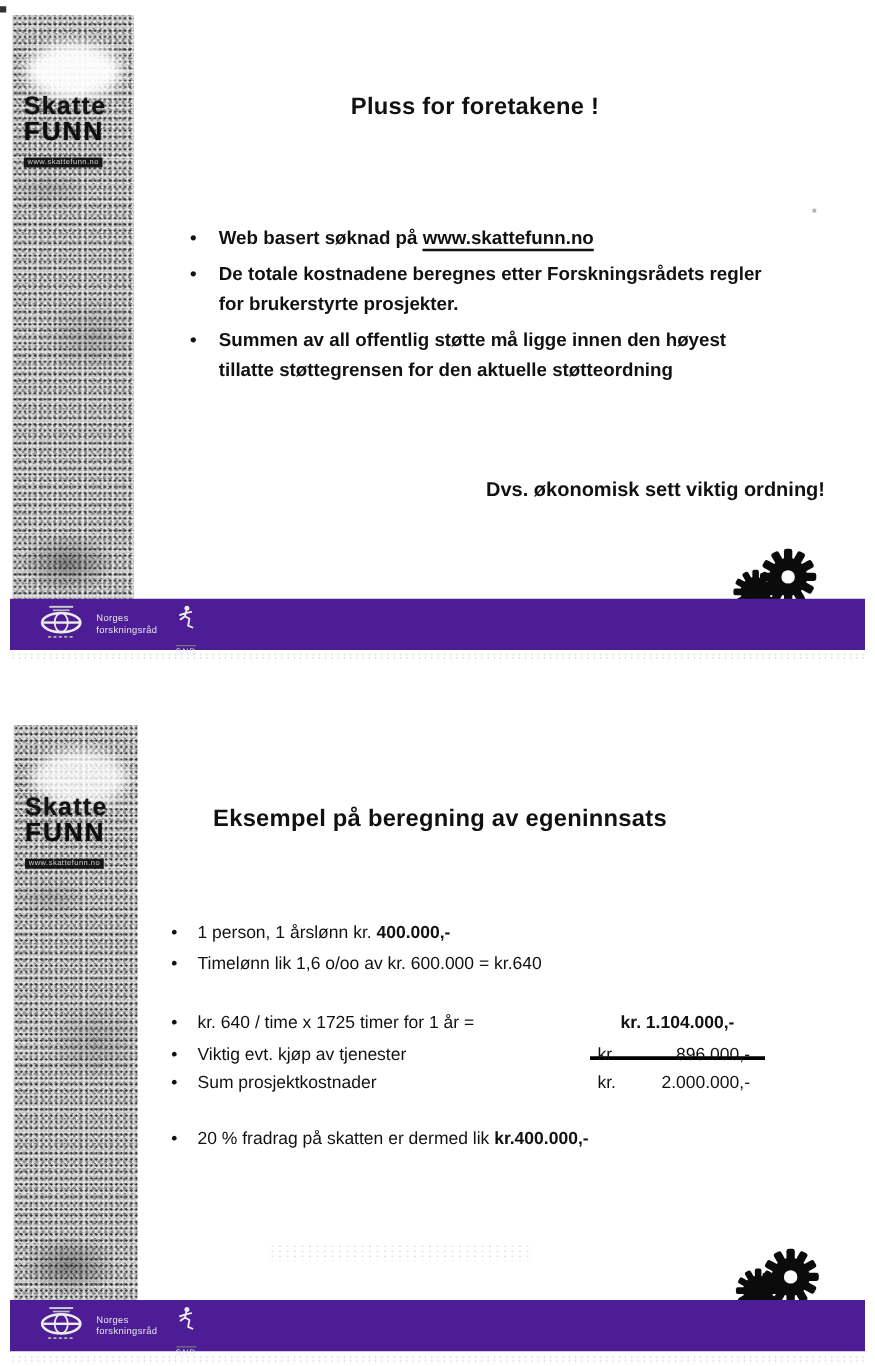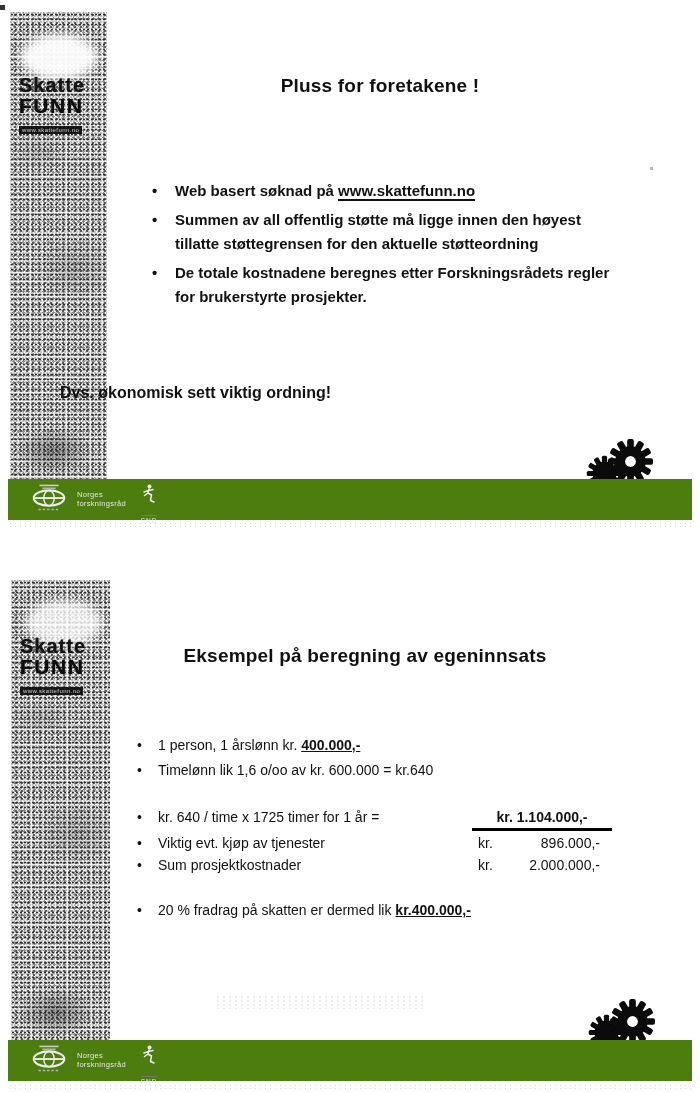--- a/index.html
+++ b/index.html
@@ -65,41 +65,41 @@
     font-size:15px; font-weight:700; line-height:24px;
     list-style:none;
     margin-top:11px;
   }
   .blist li { position:relative; padding-left:25px; margin-bottom:5px; }
   .blist li::before { content:"\2022"; position:absolute; left:2px; top:0; }
   .inline-link { border-bottom:2px solid #111; }
 
   .dvs {
     position:absolute; left:60px; top:384px; width:600px;
-    text-align:left; font-size:16px; font-weight:700;
+    text-align:right; font-size:16px; font-weight:700;
   }
 
   
   .rows { position:absolute; left:135px; top:730px; width:500px; font-size:14px; line-height:20px; }
   .row { position:absolute; left:0; width:100%; white-space:nowrap; }
   .row .dot { position:absolute; left:2px; top:0; }
   .row .txt { position:absolute; left:23px; top:0; }
   .row .val { position:absolute; left:343px; top:0; width:122px; }
   .val-split { display:flex; justify-content:space-between; }
   .val-bu {
     left:337px !important; width:140px !important;
     font-weight:700; text-align:center;
-    border-bottom:3px solid #000; padding-bottom:1px;
+    border-bottom:3px solid #000; padding-bottom:18px;
   }
   .r1 { top:5px; } .r2 { top:30px; } .r3 { top:77px; }
   .r4 { top:103px; } .r5 { top:125px; } .r6 { top:170px; }
-  .bold { font-weight:700;text-decoration:underline; }
-
-  
-  .bar { position:absolute; left:8px; width:684px; height:41px; background:#4d7c0f; }
+  .bold { font-weight:700; }
+
+  
+  .bar { position:absolute; left:8px; width:684px; height:41px; background:#4c1d95; }
   .nfr { position:absolute; left:20px; top:3px; display:flex; align-items:center; }
   .nfr-text { margin-left:7px; color:#e6e6e6; font-size:7.5px; line-height:9px; letter-spacing:.3px; }
   .snd { position:absolute; left:128px; top:4px; width:26px; text-align:center; color:#e6e6e6; }
   .snd-label { font-size:6.5px; letter-spacing:1px; border-top:1px solid #777; display:inline-block; padding-top:1px; }
 
   
   .gear { position:absolute; }
 
   
   .ghost-line {
@@ -131,22 +131,22 @@
       <div class="logo-www">www.skattefunn.no</div>
     </div>
   </div>
 
   <h1 class="slide-title" style="left:80px; top:75px;">Pluss for foretakene !</h1>
 
   <ul class="blist">
     <li>
       <span>Web basert søknad på </span><span class="inline-link">www.skattefunn.no</span>
     </li>
+    <li>De totale kostnadene beregnes etter Forskningsrådets regler for brukerstyrte prosjekter.</li>
     <li>Summen av all offentlig støtte må ligge innen den høyest tillatte støttegrensen for den aktuelle støtteordning</li>
-    <li>De totale kostnadene beregnes etter Forskningsrådets regler for brukerstyrte prosjekter.</li>
   </ul>
 
   <p class="dvs">Dvs. økonomisk sett viktig ordning!</p>
 
   <svg class="gear" style="left:586px; top:455px;" width="37" height="37" viewBox="-24 -24 48 48">
     <g fill="#0b0b0b">
       <circle r="15.5"></circle>
       <rect x="-3.4" y="-23" width="6.8" height="10" rx="2"></rect>
       <rect x="-3.4" y="-23" width="6.8" height="10" rx="2" transform="rotate(30)"></rect>
       <rect x="-3.4" y="-23" width="6.8" height="10" rx="2" transform="rotate(60)"></rect>
@@ -211,21 +211,21 @@
 
   <div class="strip" style="left:11px; top:580px; width:99px; height:460px;">
     <div class="cloud" style="left:14px; top:20px; opacity:.8;"></div>
     <div class="strip-logo" style="top:55px;">
       <div class="logo-skatte">Skatte</div>
       <div class="logo-funn">FUNN</div>
       <div class="logo-www">www.skattefunn.no</div>
     </div>
   </div>
 
-  <h1 class="slide-title" style="left:65px; top:645px;">Eksempel på beregning av egeninnsats</h1>
+  <h1 class="slide-title" style="left:52px; top:645px;">Eksempel på beregning av egeninnsats</h1>
 
   <div class="rows">
     <div class="row r1">
       <span class="dot">•</span>
       <span class="txt"><span>1 person, 1 årslønn kr. </span><span class="bold">400.000,-</span></span>
     </div>
     <div class="row r2">
       <span class="dot">•</span>
       <span class="txt">Timelønn lik 1,6 o/oo av kr. 600.000 = kr.640</span>
     </div>

